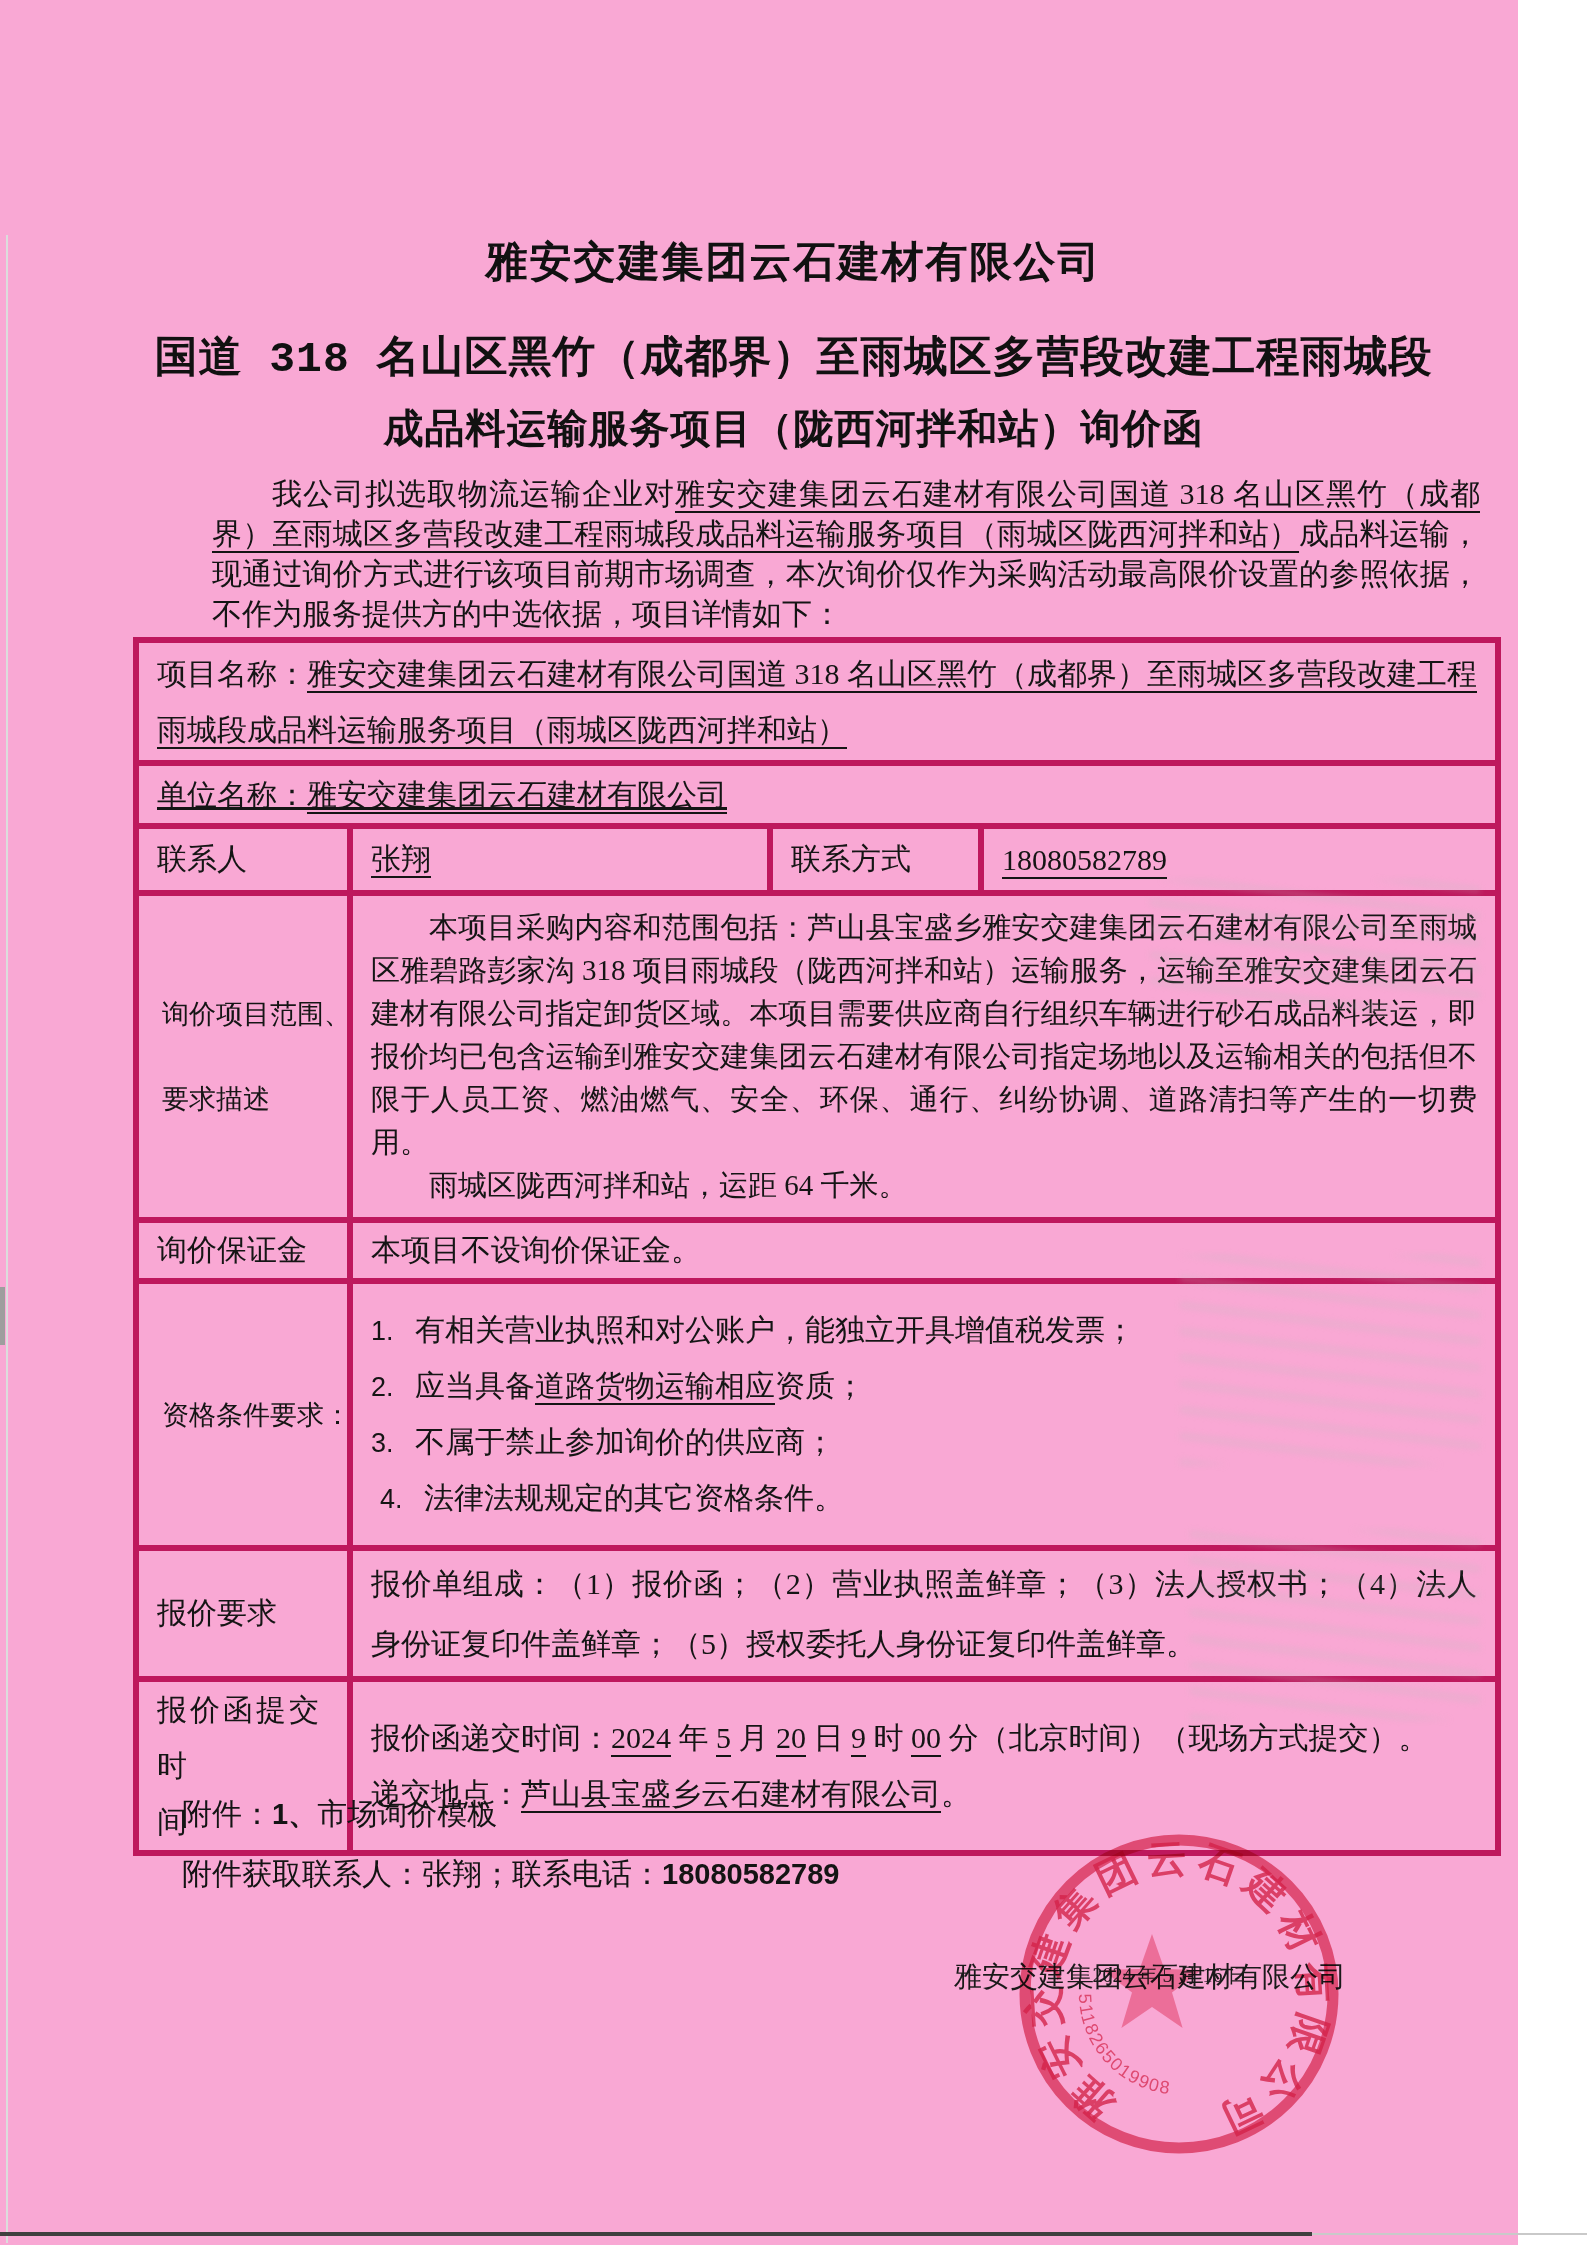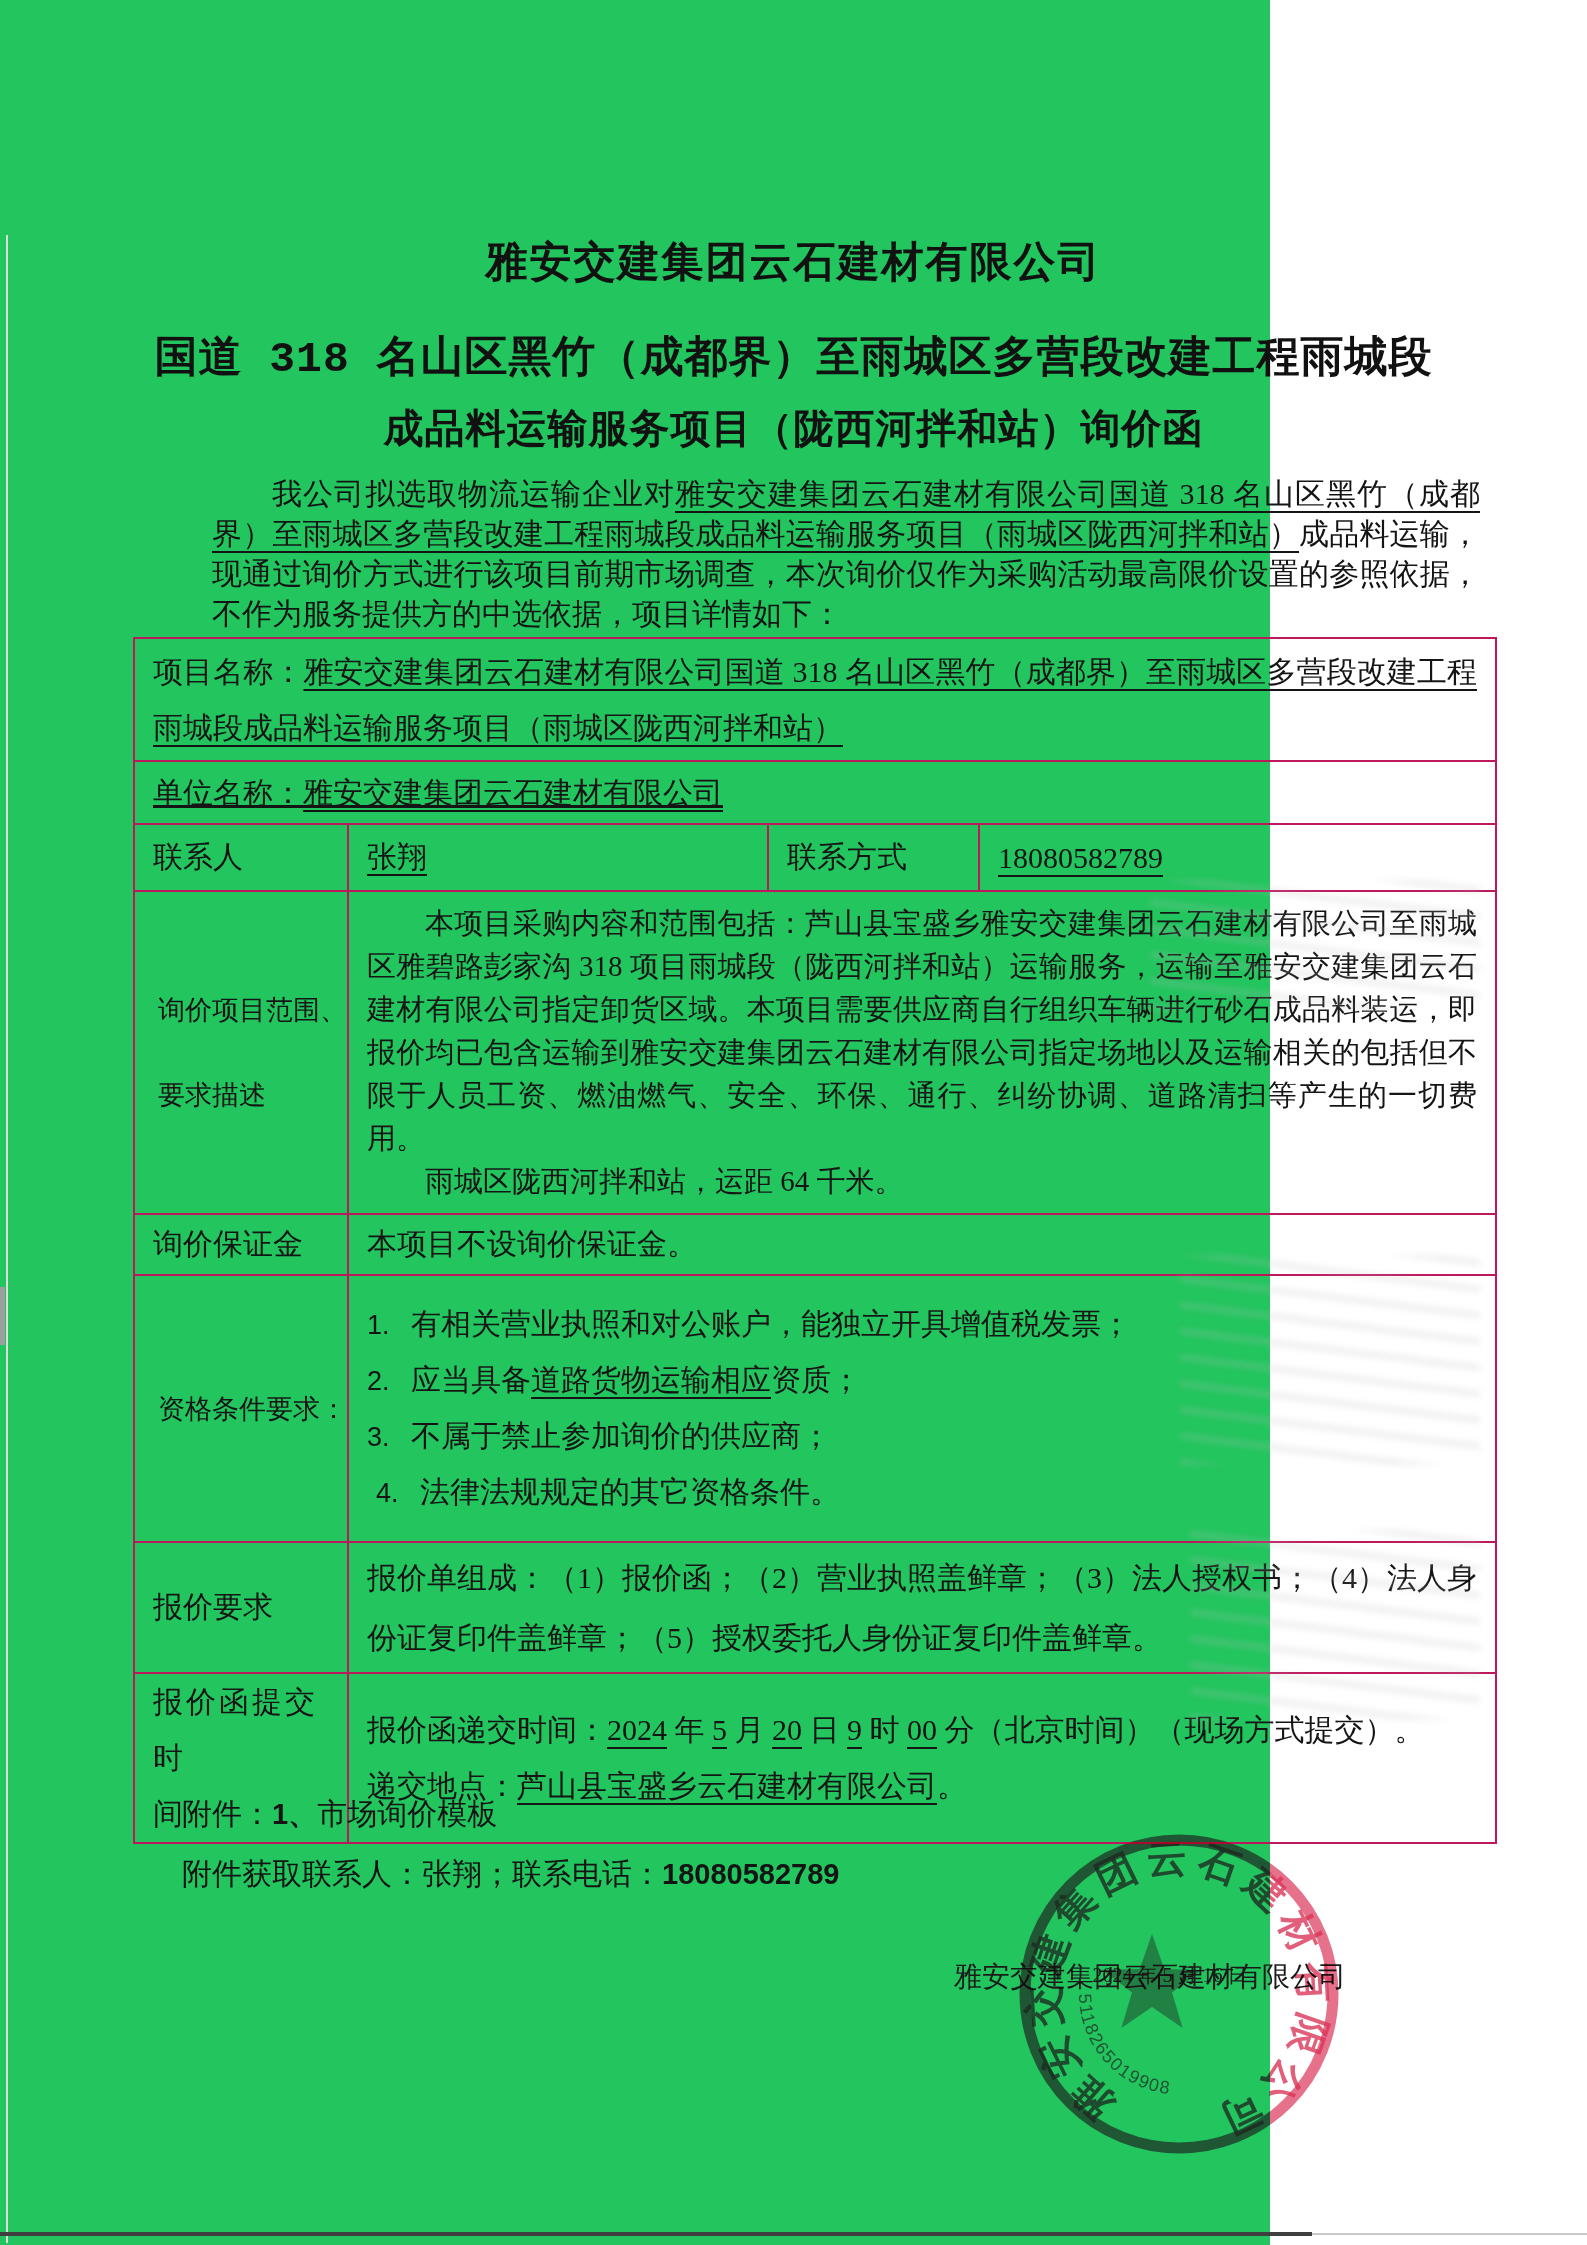--- a/index.html
+++ b/index.html
@@ -1,41 +1,41 @@
 <!DOCTYPE html>
 <html><head>
 <meta charset="utf-8">
 <style>
   * { margin:0; padding:0; box-sizing:border-box; }
   html,body { width:1587px; height:2245px; }
   body {
     font-family: "Liberation Serif","DejaVu Serif",serif;
     background:#ffffff; color:#161616; overflow:hidden;
   }
-  .page { position:relative; width:1270px; height:2245px; background:#22c55e; }
+  .page { position:relative; width:1518px; height:2245px; background:#f9a8d4; }
 
   
   .title { position:absolute; left:0; width:1587px; text-align:center; font-weight:bold; color:#111; }
   .t1 { top:234px; font-size:42px; letter-spacing:2px; }
   .t2 { top:328px; font-size:43px; letter-spacing:1px;font-family:Liberation Mono, monospace; }
   .t3 { top:401px; font-size:40px; letter-spacing:1px; }
 
   
   .intro {
     position:absolute; left:212px; top:474px; width:1268px;
     font-size:30px; line-height:40px; text-align:justify; text-indent:2em; color:#141414;
   }
   .u { text-decoration:underline; text-underline-offset:7px; text-decoration-thickness:1.5px; }
 
   
   table.doc {
     position:absolute; left:133px; top:637px; width:1362px;
     border-collapse:collapse; table-layout:fixed; font-size:30px; color:#151515;
   }
-  table.doc td { border:2px solid #be185d; vertical-align:middle; padding:0 18px; }
+  table.doc td { border:6px solid #be185d; vertical-align:middle; padding:0 18px; }
   td.lab { padding-left:14px; }
   .r1 td { line-height:56px; text-align:justify; }
   .r2 td { line-height:34px;text-decoration:underline; }
   .r4 .lab, .r6 .lab { font-size:27px; white-space:nowrap; padding-left:23px; }
   .r4 .lab div { line-height:85px; }
   .r4 .val { font-size:29px; line-height:43px; padding:10px 18px; text-align:justify; }
   .r4 .val p { text-indent:2em; }
   .r6 .val { padding:0 18px; }
   .qitem { line-height:30px; margin-bottom:25px; }
   .qitem:last-child { margin-bottom:0;margin-left:9px; }

